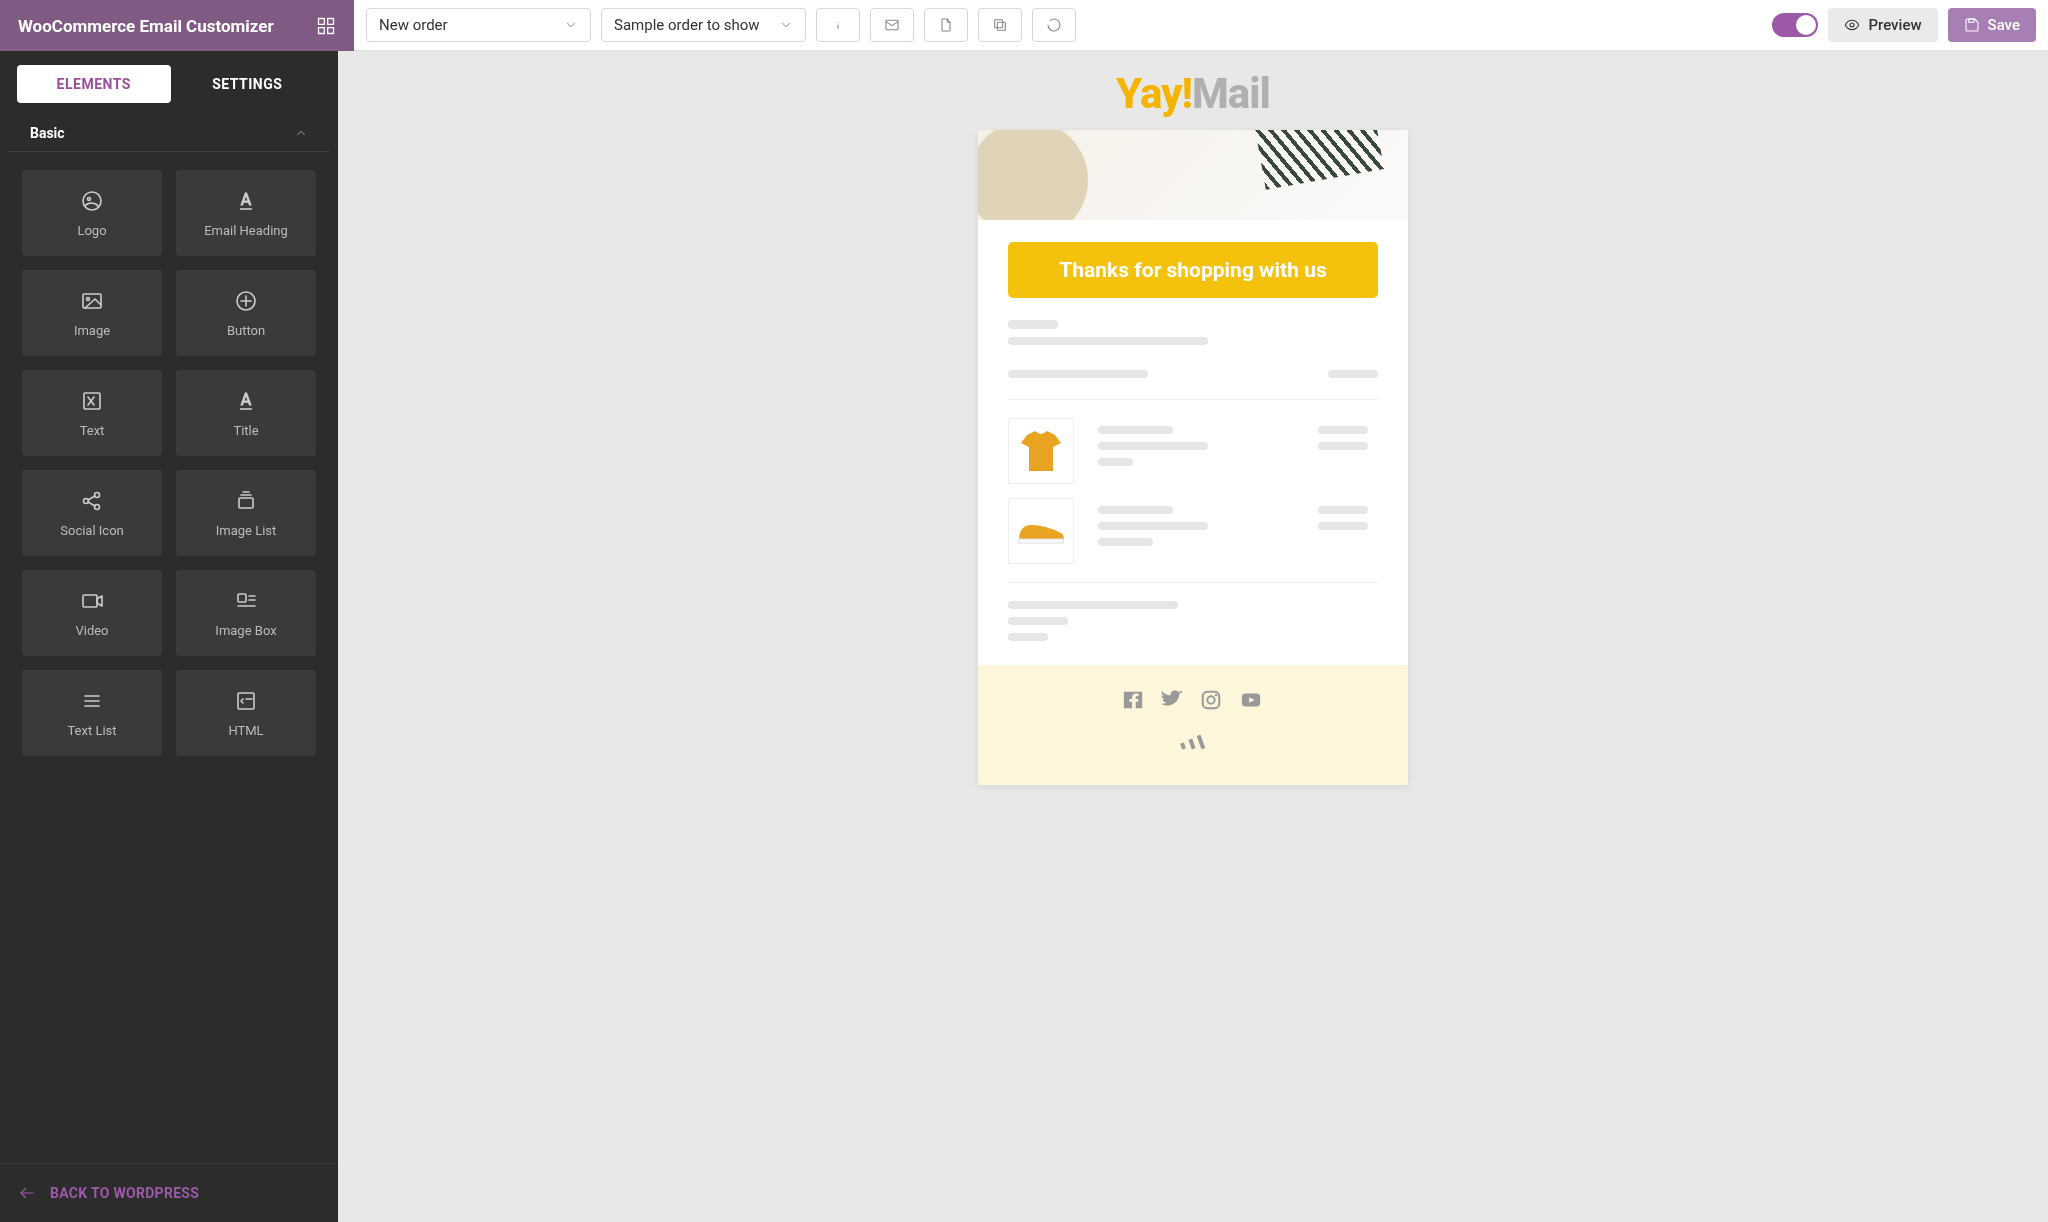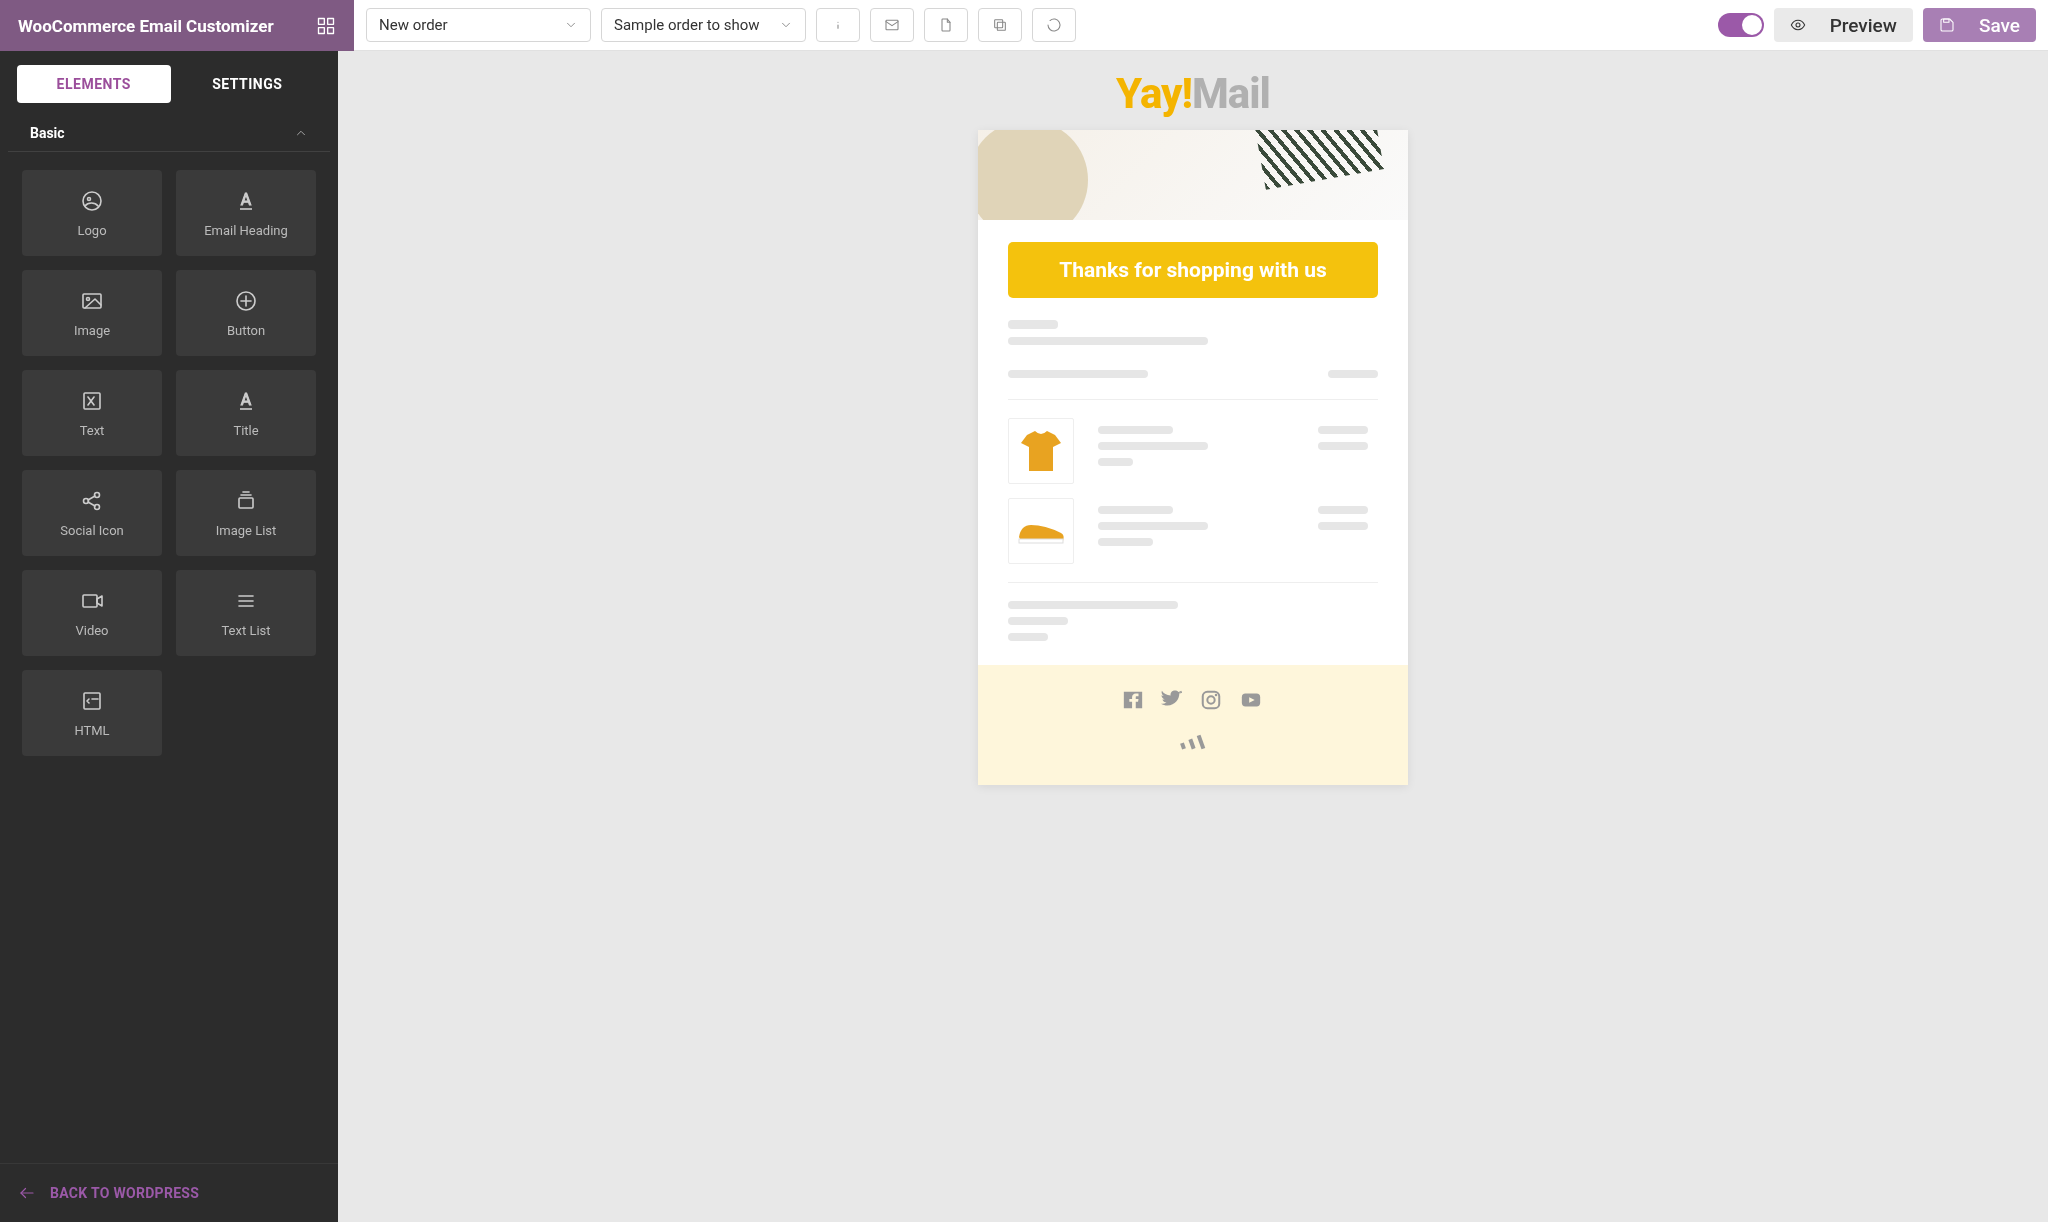--- a/index.html
+++ b/index.html
@@ -48,21 +48,21 @@
     border-radius: 4px;
     display: flex; align-items: center; justify-content: center;
     background: #fff;
   }
   .icon-btn svg, .select svg { stroke: #888; }
   .spacer { flex: 1; }
   .toggle { width: 46px; height: 24px; border-radius: 12px; background: #9b59a8; position: relative; }
   .toggle::after { content: ""; position: absolute; width: 20px; height: 20px; border-radius: 50%; background: #fff; right: 2px; top: 2px; }
   .btn {
     height: 34px; border-radius: 4px; padding: 0 16px;
-    display: flex; align-items: center; gap: 24px; font-size: 19px; font-weight: 500;
+    display: flex; align-items: center; gap: 8px; font-size: 15px; font-weight: 500;
   }
   .btn-preview { background: #eaeaea; color: #333; }
   .btn-save { background: #a87fb4; color: #fff; }
   .btn svg { stroke: currentColor; }
 
   
   .app-body { display: flex; height: calc(100% - 51px); }
 
   
   .sidebar {
@@ -321,20 +321,29 @@
           </svg>
         <span class="label">Image List</span>
       </div>
 
       <div class="element-card">
         <svg class="stroke" width="24" height="24" viewBox="0 0 24 24">
             <rect x="3" y="6" width="14" height="12" rx="1"></rect>
             <polygon points="17 10 22 7 22 17 17 14"></polygon>
           </svg>
         <span class="label">Video</span>
+      </div>
+      <div class="element-card">
+        <svg class="stroke" width="24" height="24" viewBox="0 0 24 24">
+            <rect x="4" y="5" width="8" height="8" rx="1"></rect>
+            <line x1="15" y1="7" x2="21" y2="7"></line>
+            <line x1="15" y1="11" x2="21" y2="11"></line>
+            <line x1="4" y1="17" x2="21" y2="17"></line>
+          </svg>
+        <span class="label">Image Box</span>
       </div>
 
       <div class="element-card">
         <svg class="stroke" width="24" height="24" viewBox="0 0 24 24">
             <line x1="5" y1="7" x2="19" y2="7"></line>
             <line x1="5" y1="12" x2="19" y2="12"></line>
             <line x1="5" y1="17" x2="19" y2="17"></line>
           </svg>
         <span class="label">Text List</span>
       </div>

